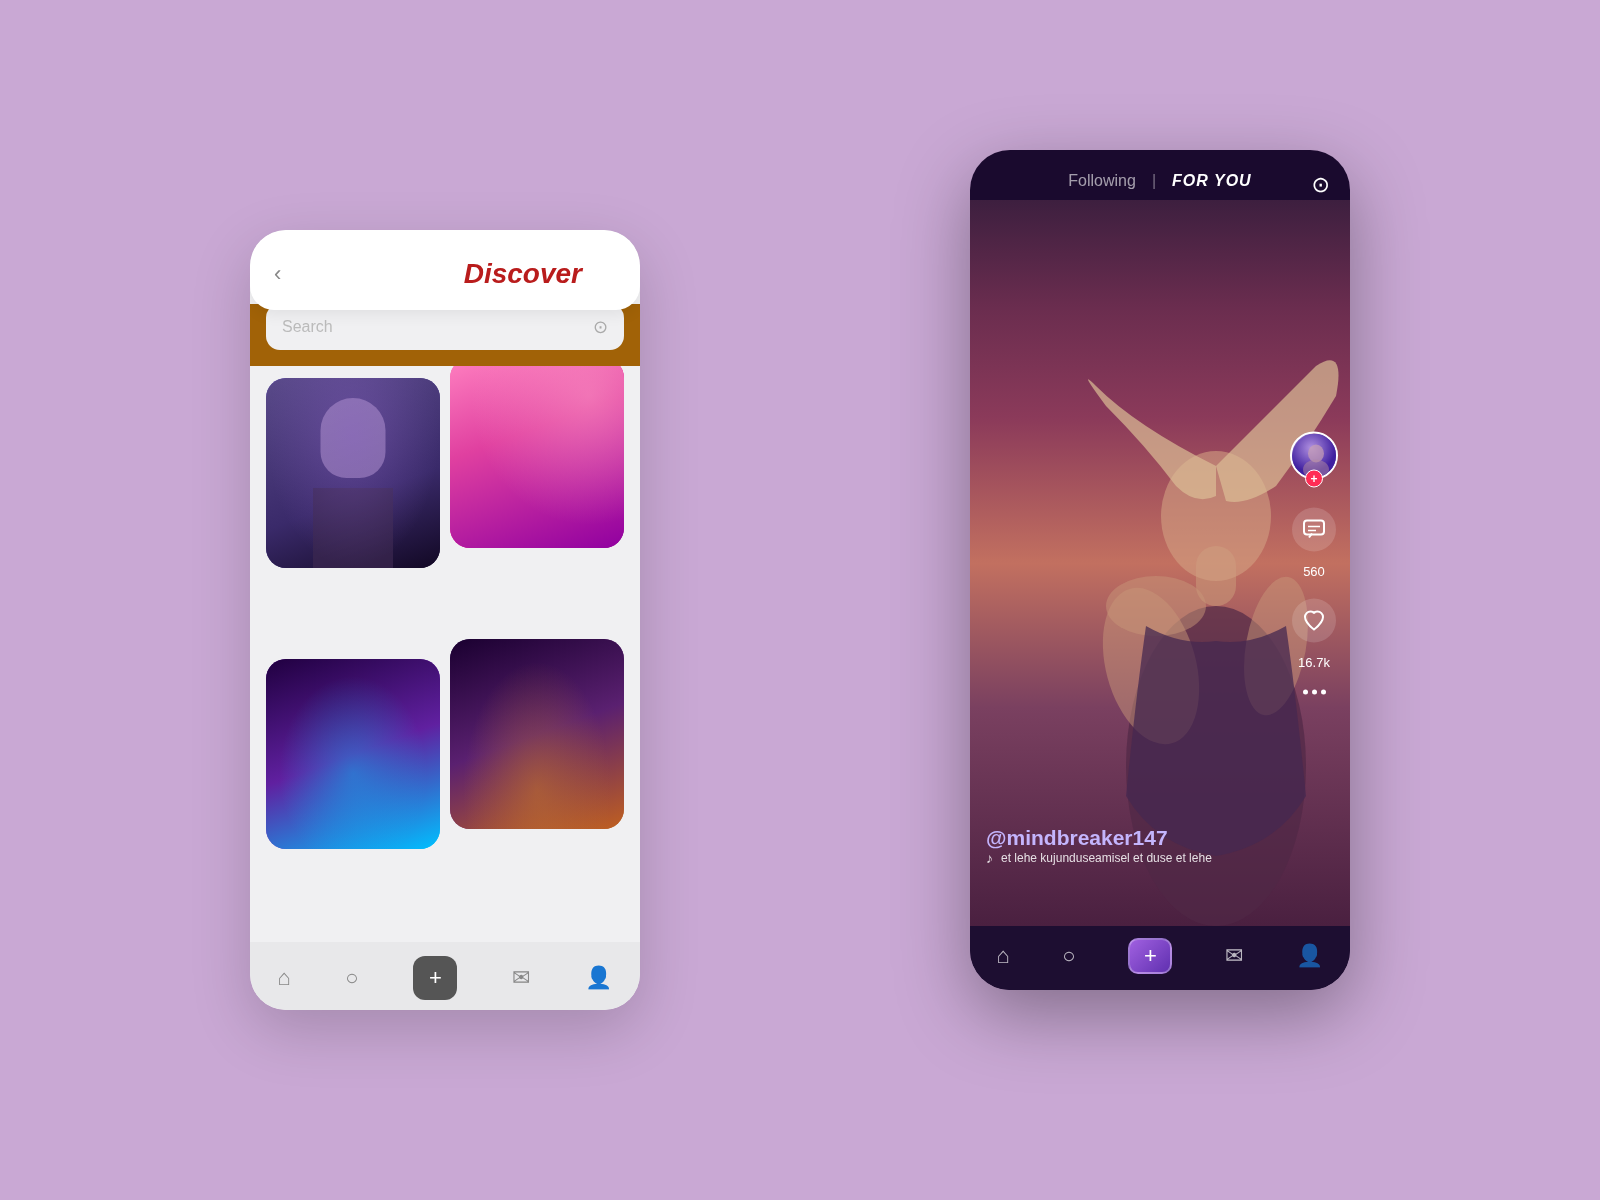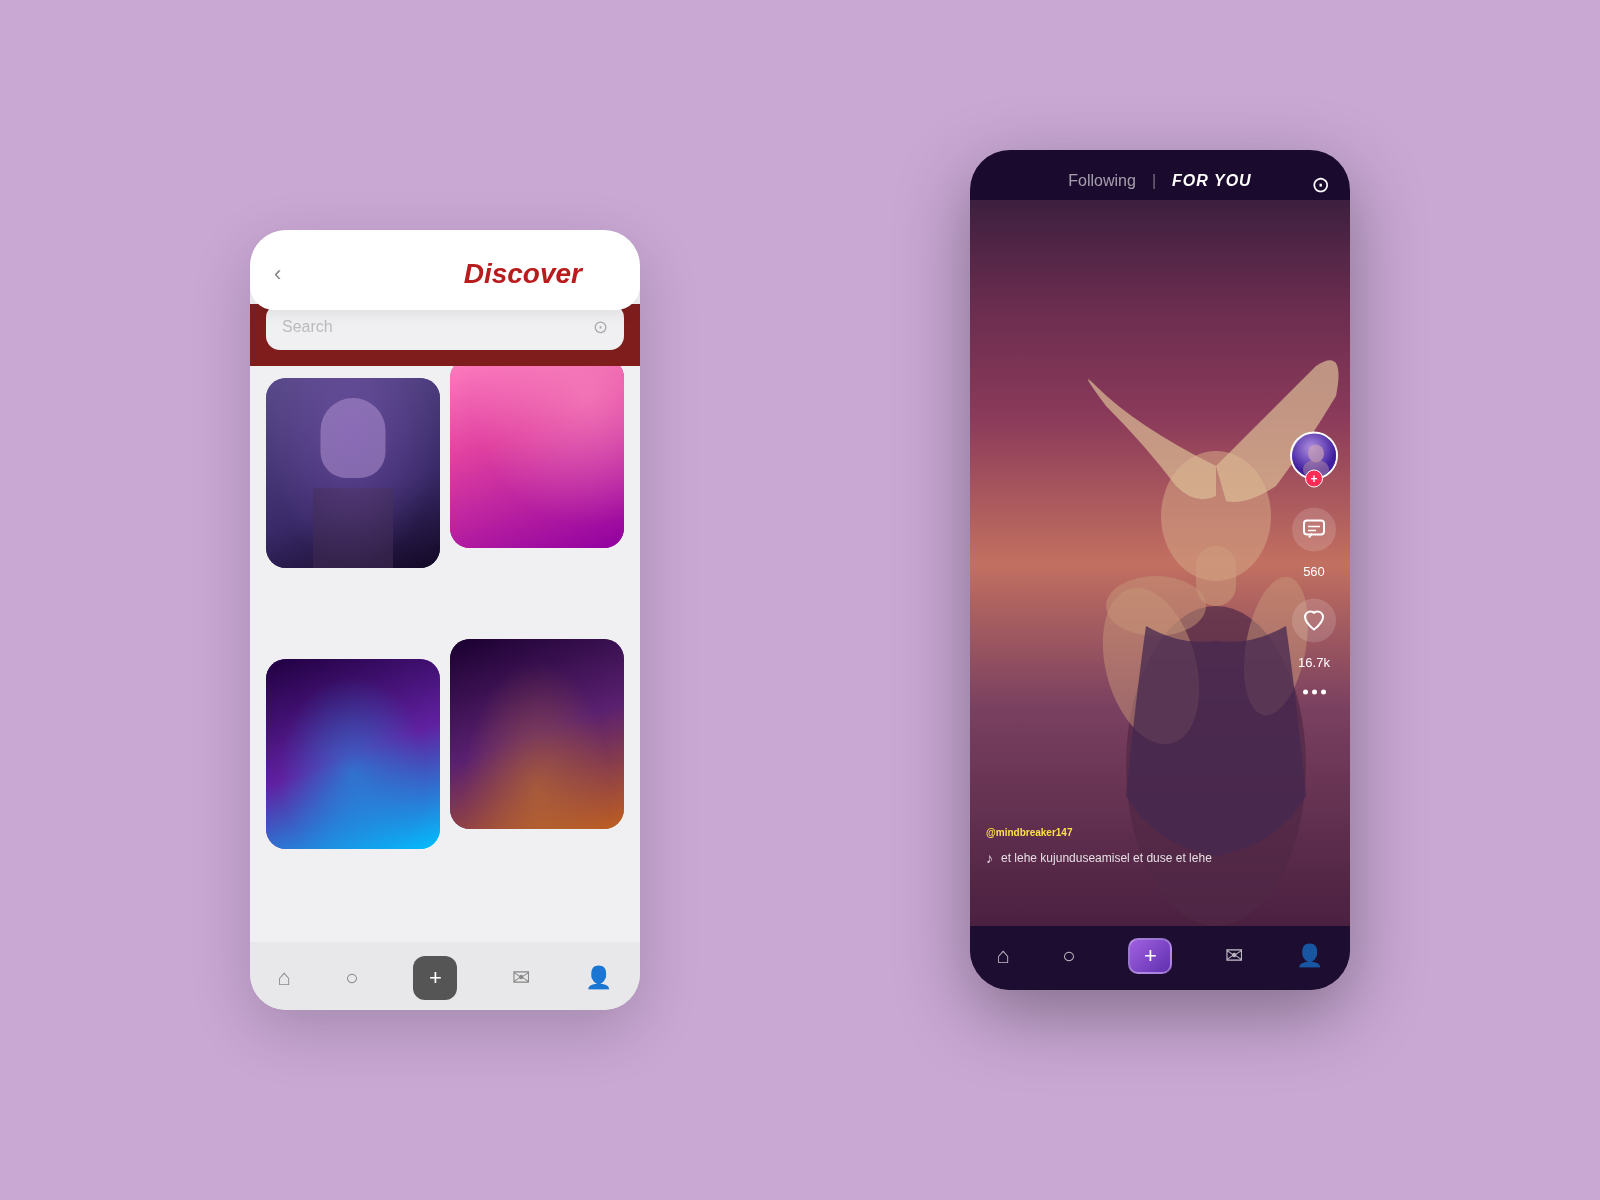--- a/index.html
+++ b/index.html
@@ -58,21 +58,21 @@
       font-size: 28px;
       font-style: italic;
       font-weight: 700;
       color: #b91c1c;
       flex: 1;
       text-align: right;
     }
 
     .search-bar-container {
       margin: -6px 0 0;
-      background: #7f1d1d;
+      background: #a16207;
       padding: 0 16px 16px;
       z-index: 1;
     }
 
     .search-bar {
       background: #f0f0f2;
       border-radius: 14px;
       padding: 12px 16px;
       display: flex;
       align-items: center;
@@ -331,24 +331,24 @@
 
     
     .video-bottom-text {
       position: absolute;
       bottom: 60px;
       left: 16px;
       right: 70px;
     }
 
     .creator-handle {
-      font-size: 10px;
+      font-size: 21px;
       font-weight: 700;
-      color: #fde047;
-      margin-bottom: 12px;
+      color: #c4b5fd;
+      margin-bottom: 0;
     }
 
     .caption-text {
       font-size: 13px;
       color: rgba(255,255,255,0.9);
       line-height: 1.5;
       margin-bottom: 10px;
     }
 
     .music-line {

